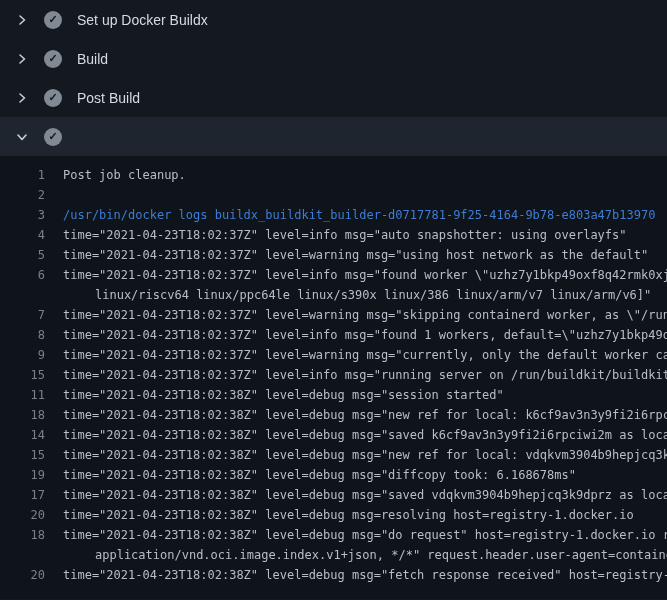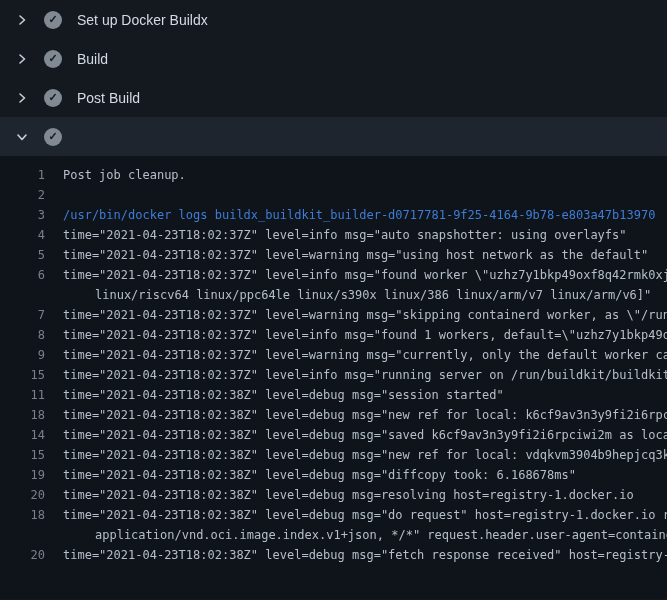--- a/index.html
+++ b/index.html
@@ -92,17 +92,18 @@
     <div class="log-row cont"><span class="ln"></span><span class="lt">linux/riscv64 linux/ppc64le linux/s390x linux/386 linux/arm/v7 linux/arm/v6]"</span></div>
     <div class="log-row"><span class="ln">7</span><span class="lt">time="2021-04-23T18:02:37Z" level=warning msg="skipping containerd worker, as \"/run</span></div>
     <div class="log-row"><span class="ln">8</span><span class="lt">time="2021-04-23T18:02:37Z" level=info msg="found 1 workers, default=\"uzhz7y1bkp49o</span></div>
     <div class="log-row"><span class="ln">9</span><span class="lt">time="2021-04-23T18:02:37Z" level=warning msg="currently, only the default worker ca</span></div>
     <div class="log-row"><span class="ln">15</span><span class="lt">time="2021-04-23T18:02:37Z" level=info msg="running server on /run/buildkit/buildkit</span></div>
     <div class="log-row"><span class="ln">11</span><span class="lt">time="2021-04-23T18:02:38Z" level=debug msg="session started"</span></div>
     <div class="log-row"><span class="ln">18</span><span class="lt">time="2021-04-23T18:02:38Z" level=debug msg="new ref for local: k6cf9av3n3y9fi2i6rpc</span></div>
     <div class="log-row"><span class="ln">14</span><span class="lt">time="2021-04-23T18:02:38Z" level=debug msg="saved k6cf9av3n3y9fi2i6rpciwi2m as loca</span></div>
     <div class="log-row"><span class="ln">15</span><span class="lt">time="2021-04-23T18:02:38Z" level=debug msg="new ref for local: vdqkvm3904b9hepjcq3k</span></div>
     <div class="log-row"><span class="ln">19</span><span class="lt">time="2021-04-23T18:02:38Z" level=debug msg="diffcopy took: 6.168678ms"</span></div>
+    <div class="log-row"><span class="ln">17</span><span class="lt">time="2021-04-23T18:02:38Z" level=debug msg="saved vdqkvm3904b9hepjcq3k9dprz as loca</span></div>
     <div class="log-row"><span class="ln">20</span><span class="lt">time="2021-04-23T18:02:38Z" level=debug msg=resolving host=registry-1.docker.io</span></div>
     <div class="log-row"><span class="ln">18</span><span class="lt">time="2021-04-23T18:02:38Z" level=debug msg="do request" host=registry-1.docker.io r</span></div>
     <div class="log-row cont"><span class="ln"></span><span class="lt">application/vnd.oci.image.index.v1+json, */*" request.header.user-agent=containerd/1.4</span></div>
     <div class="log-row"><span class="ln">20</span><span class="lt">time="2021-04-23T18:02:38Z" level=debug msg="fetch response received" host=registry-</span></div>
   </div>
 
 </body></html>

